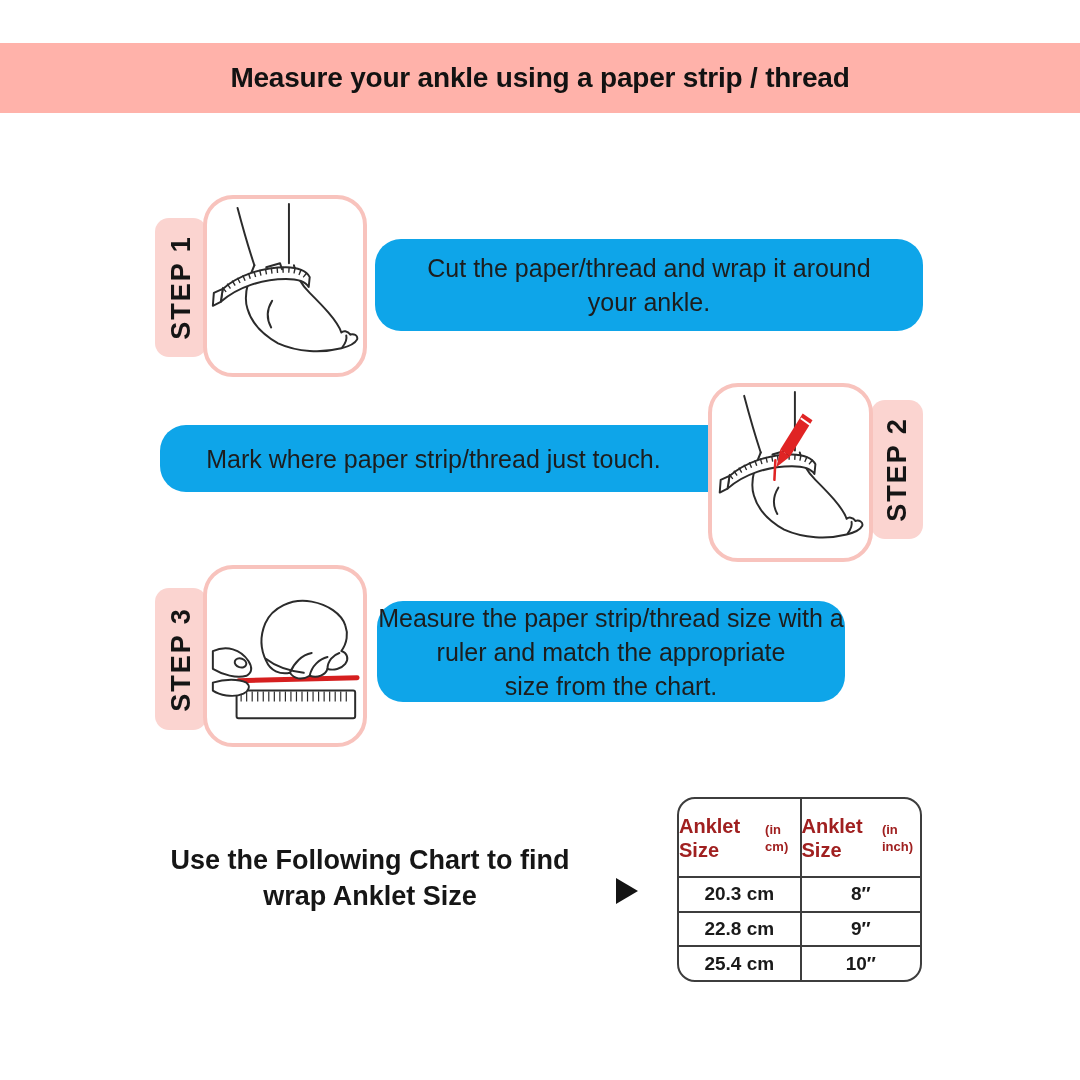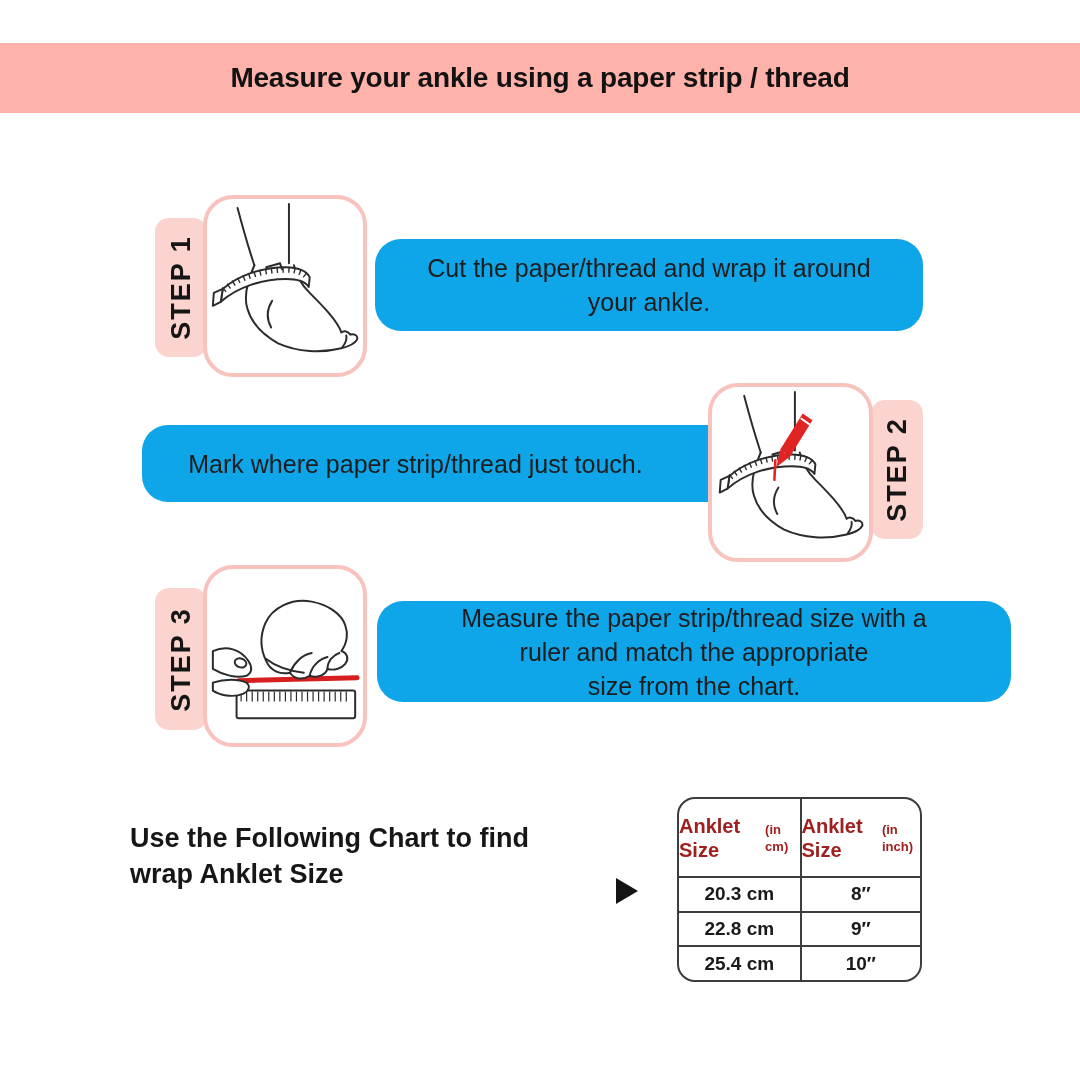--- a/index.html
+++ b/index.html
@@ -31,29 +31,29 @@
   .bubble{
     position:absolute;background:#0ea5e9;border-radius:26px;z-index:1;
     display:flex;flex-direction:column;align-items:center;justify-content:center;
     box-sizing:border-box;
   }
   .bubble div{font-size:25px;line-height:34px;color:#1d1d1d;white-space:nowrap;text-align:center;}
   
   .s1-tab{left:155px;top:218px;height:139px;}
   .s1-card{left:203px;top:195px;width:164px;height:182px;}
   .s1-bubble{left:375px;top:239px;width:548px;height:92px;}
-  .s2-bubble{left:142px;top:425px;width:712px;height:77px;padding-right:165px;}
+  .s2-bubble{left:160px;top:425px;width:712px;height:67px;padding-right:165px;}
   .s2-card{left:708px;top:383px;width:165px;height:179px;}
   .s2-tab{left:871px;top:400px;height:139px;}
   .s3-tab{left:155px;top:588px;height:142px;}
   .s3-card{left:203px;top:565px;width:164px;height:182px;}
-  .s3-bubble{left:377px;top:601px;width:634px;height:101px;}
+  .s3-bubble{left:377px;top:601px;width:468px;height:101px;}
   
   .caption{
-    position:absolute;left:130px;top:820px;width:480px;
+    position:absolute;left:130px;top:842px;width:480px;text-align:center;
   }
   .caption div{font-size:27px;line-height:36px;font-weight:bold;color:#161616;white-space:nowrap;}
   .pointer{
     position:absolute;left:616px;top:878px;width:0;height:0;
     border-top:13px solid transparent;border-bottom:13px solid transparent;
     border-left:22px solid #141414;
   }
   .size-table{
     position:absolute;left:677px;top:797px;width:245px;height:185px;box-sizing:border-box;
     border:2px solid #3d3d3d;border-radius:18px;overflow:hidden;background:#fff;

